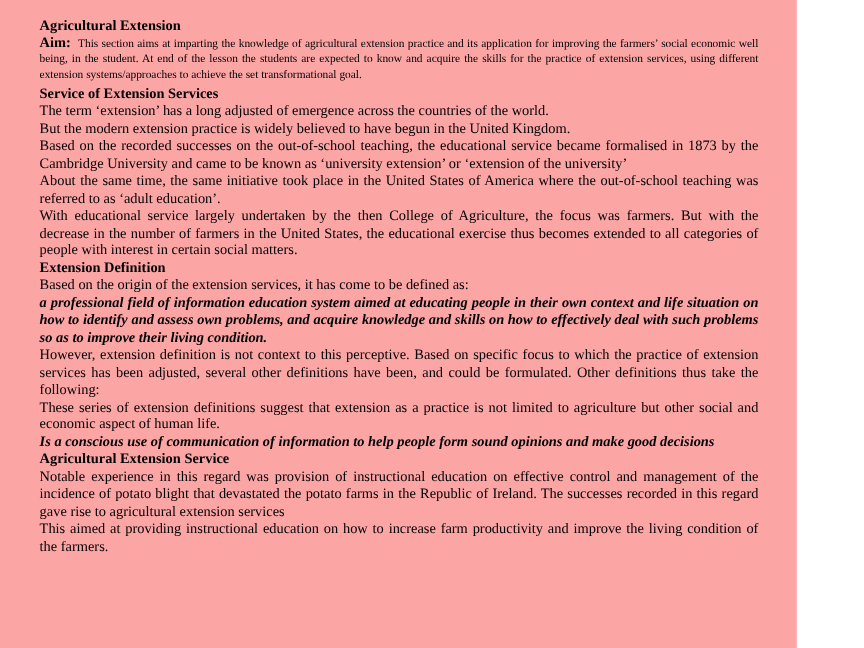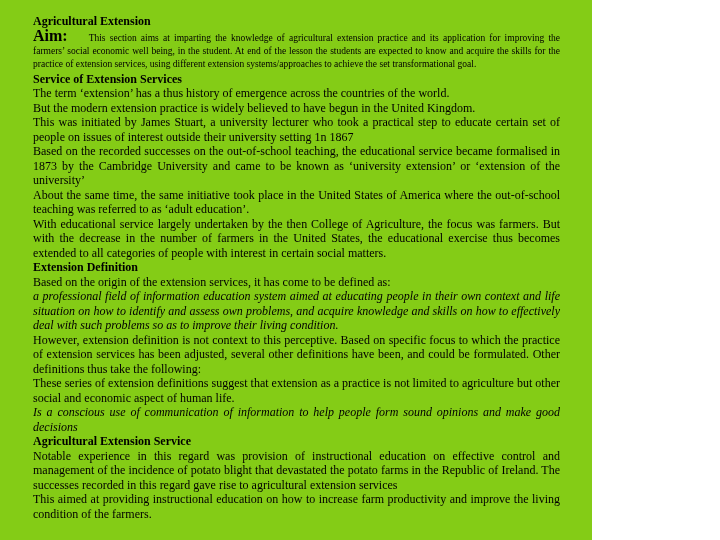--- a/index.html
+++ b/index.html
@@ -9,67 +9,67 @@
   }
   body {
     width: 720px;
     height: 540px;
     font-family: "Liberation Serif", "DejaVu Serif", serif;
     color: #000000;
     -webkit-font-smoothing: antialiased;
   }
   .page {
     box-sizing: border-box;
-    width: 592px;
+    width: 664px;
     height: 540px;
     padding: 14px 32px 0 33px;
     overflow: hidden;
-    background: #84cc16;
+    background: #fca5a5;
   }
   .heading {
     font-size: 12px;
     font-weight: bold;
     line-height: 14.5px;
     margin: 0;
     text-align: left;
   }
   .para {
     font-size: 12px;
     font-weight: normal;
     line-height: 14.5px;
     margin: 0;
     text-align: justify;
   }
   .para.italic {
     font-style: italic;
+    font-weight: bold;
   }
   .aim {
     font-size: 9.5px;
     line-height: 13.4px;
     text-align: justify;
   }
   .aim-label {
-    font-size: 16px;
+    font-size: 12px;
     font-weight: bold;
-    margin-right: 21px;
+    margin-right: 6px;
   }
 </style>
 </head>
 <body>
 
 <div class="page">
 
   <h1 class="heading">Agricultural Extension</h1>
 
   <p class="para aim"><b class="aim-label">Aim:</b><span>This section aims at imparting the knowledge of agricultural extension practice and its application for improving the farmers’ social economic well being, in the student. At end of the lesson the students are expected to know and acquire the skills for the practice of extension services, using different extension systems/approaches to achieve the set transformational goal.</span></p>
 
   <h2 class="heading">Service of Extension Services</h2>
-  <p class="para">The term ‘extension’ has a thus history of emergence across the countries of the world.</p>
+  <p class="para">The term ‘extension’ has a long adjusted of emergence across the countries of the world.</p>
   <p class="para">But the modern extension practice is widely believed to have begun in the United Kingdom.</p>
-  <p class="para">This was initiated by James Stuart, a university lecturer who took a practical step to educate certain set of people on issues of interest outside their university setting 1n 1867</p>
   <p class="para">Based on the recorded successes on the out-of-school teaching, the educational service became formalised in 1873 by the Cambridge University and came to be known as ‘university extension’ or ‘extension of the university’</p>
   <p class="para">About the same time, the same initiative took place in the United States of America where the out-of-school teaching was referred to as ‘adult education’.</p>
   <p class="para">With educational service largely undertaken by the then College of Agriculture, the focus was farmers. But with the decrease in the number of farmers in the United States, the educational exercise thus becomes extended to all categories of people with interest in certain social matters.</p>
 
   <h2 class="heading">Extension Definition</h2>
   <p class="para">Based on the origin of the extension services, it has come to be defined as:</p>
   <p class="para italic">a professional field of information education system aimed at educating people in their own context and life situation on how to identify and assess own problems, and acquire knowledge and skills on how to effectively deal with such problems so as to improve their living condition.</p>
   <p class="para">However, extension definition is not context to this perceptive. Based on specific focus to which the practice of extension services has been adjusted, several other definitions have been, and could be formulated. Other definitions thus take the following:</p>
   <p class="para">These series of extension definitions suggest that extension as a practice is not limited to agriculture but other social and economic aspect of human life.</p>
   <p class="para italic">Is a conscious use of communication of information to help people form sound opinions and make good decisions</p>

